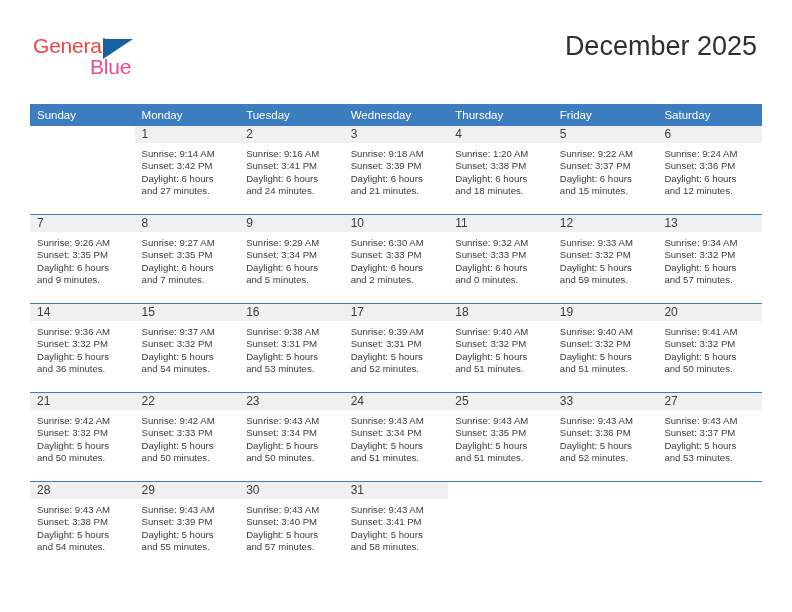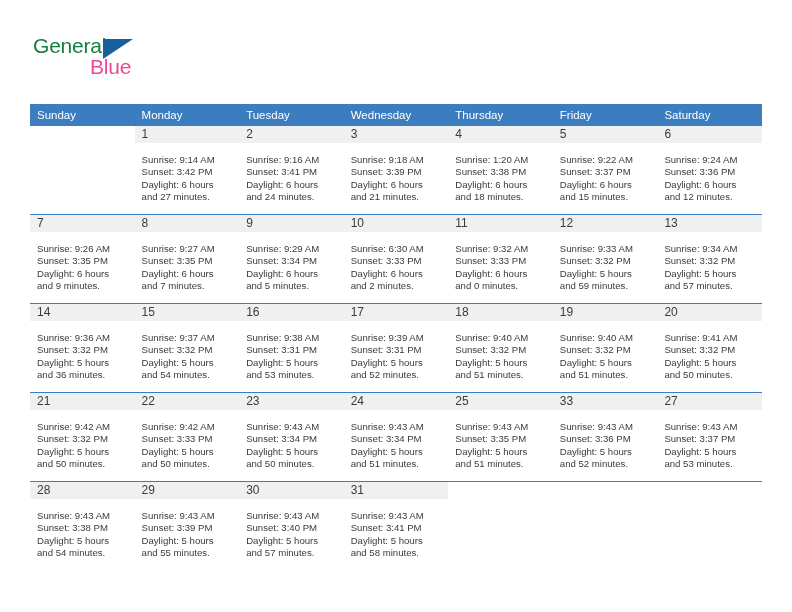--- a/index.html
+++ b/index.html
@@ -35,21 +35,21 @@
     left: 33px;
     top: 34px;
     width: 130px;
     height: 52px;
   }
   .logo-general {
     position: absolute;
     left: 0; top: 0;
     font-size: 21px;
     letter-spacing: -0.2px;
-    color: #15803d;
+    color: #ef4444;
     font-family: "Liberation Sans", sans-serif;
   }
   .logo-blue {
     position: absolute;
     left: 57px; top: 21px;
     font-size: 21px;
     letter-spacing: -0.2px;
     color: #ec4899;
     font-family: "Liberation Sans", sans-serif;
   }
@@ -124,21 +124,21 @@
     height: 17px;
     line-height: 17px;
     padding-left: 7px;
     font-size: 12px;
     color: #3b3b3b;
   }
   .cell.empty .daynum-band {
     background: transparent;
   }
   .cell-body {
-    padding: 11px 6px 0 7px;
+    padding: 5px 6px 0 7px;
     font-size: 9.6px;
     line-height: 12.3px;
     color: #3b3b3b;
   }
   .cell-body div {
     white-space: nowrap;
   }
 </style>
 </head>
 <body>
@@ -147,20 +147,21 @@
 
   <div class="header">
 
     <div class="logo">
       <span class="logo-general">General</span>
       <span class="logo-tri"></span>
       <span class="logo-blue">Blue</span>
     </div>
 
     <div class="title-block">
+      <div class="cal-title">December 2025</div>
     </div>
 
   </div>
 
   <table class="calendar">
     <thead>
       <tr>
         <th>Sunday</th>
         <th>Monday</th>
         <th>Tuesday</th>

